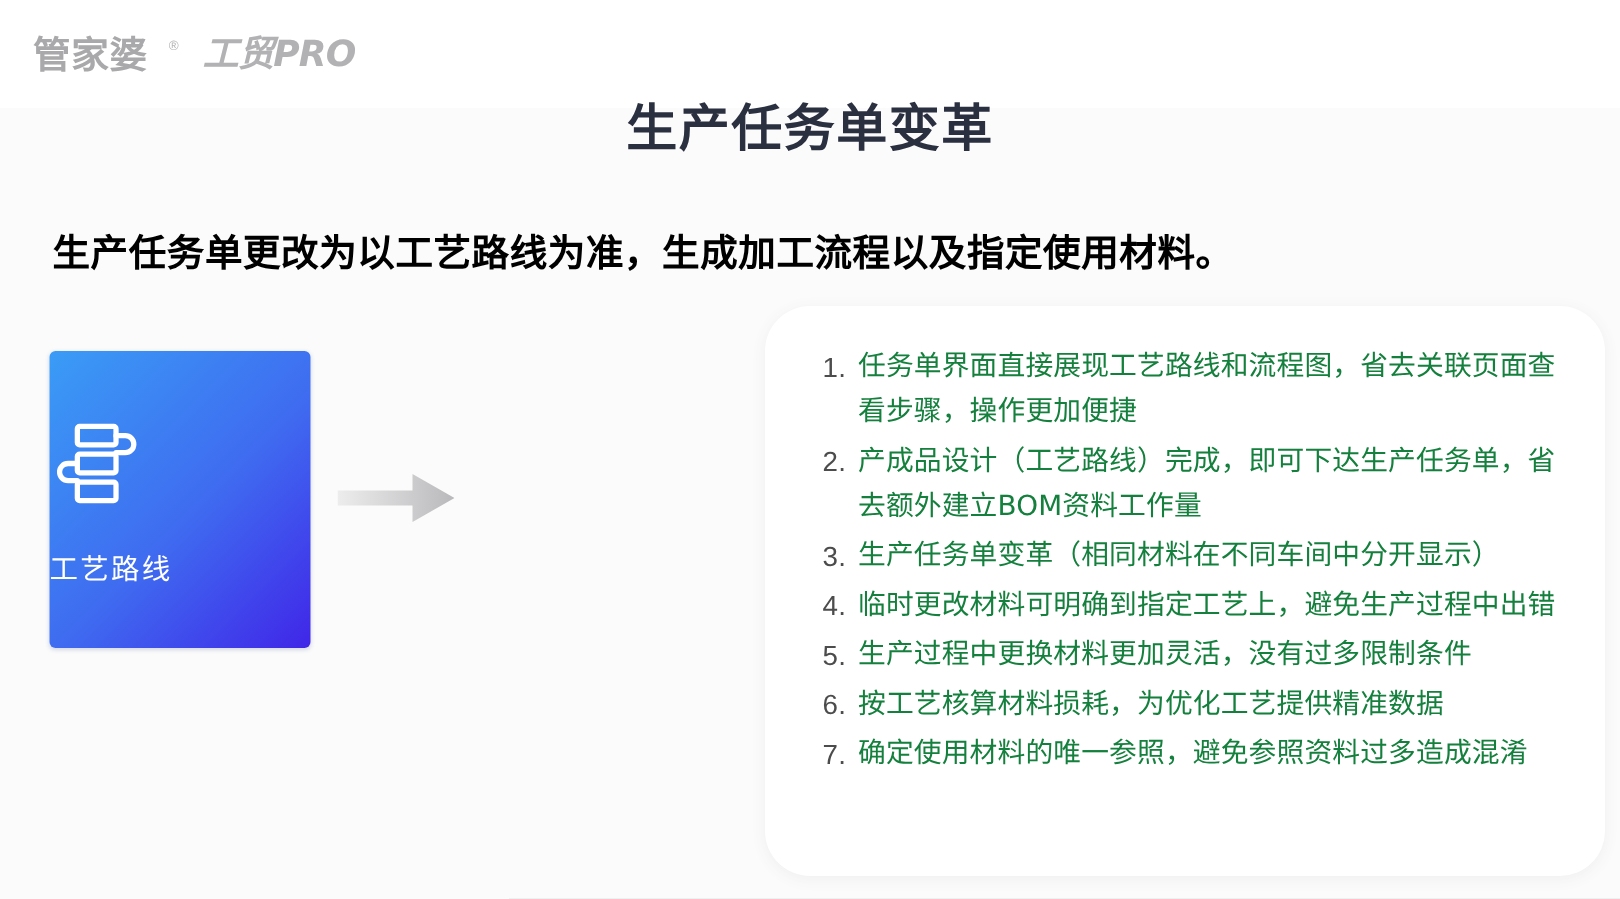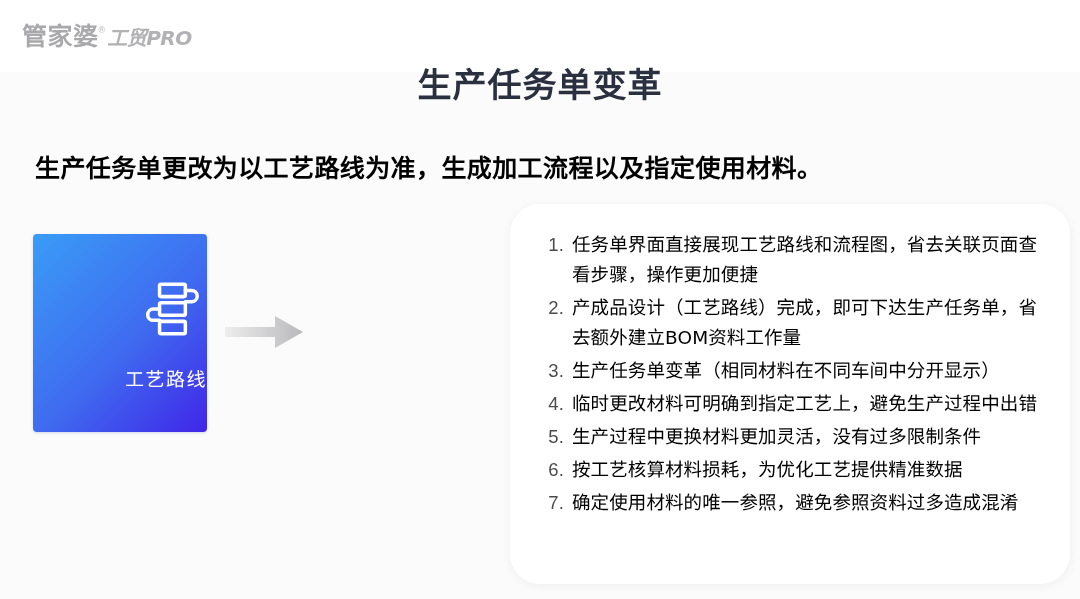--- a/index.html
+++ b/index.html
@@ -39,42 +39,42 @@
     background: #fbfbfb;
   }
 
   
   .logo {
     position: absolute;
     left: 22px;
     top: 24px;
     display: flex;
     align-items: flex-end;
-    gap: 1px;
+    gap: 15px;
     user-select: none;
   }
   .logo-cn {
     font-family: "DejaVu Sans", sans-serif;
     font-size: 25px;
     font-weight: 700;
     color: #a9a9ab;
     letter-spacing: 0.5px;
     line-height: 1;
   }
   .logo-reg {
     font-size: 9px;
     color: #b4b4b6;
     line-height: 1;
     position: relative;
     top: -14px;
     left: -1px;
   }
   .logo-pro {
     font-family: "DejaVu Sans", sans-serif;
-    font-size: 20px;
+    font-size: 24px;
     font-weight: 700;
     font-style: italic;
     color: #b2b2b4;
     line-height: 1;
     letter-spacing: -0.5px;
     position: relative;
     top: -1px;
   }
 
   
@@ -113,21 +113,21 @@
   .card {
     position: absolute;
     top: 0;
     width: 174px;
     height: 198px;
     border-radius: 4px;
     background: linear-gradient(135deg, #3a9cf6 0%, #3f6bf0 55%, #4026e8 100%);
     box-shadow: 0 1px 3px rgba(40,60,140,0.18);
     display: flex;
     flex-direction: column;
-    align-items: flex-end;
+    align-items: flex-start;
     justify-content: center;
   }
   .card-1 { left: 0; }
   .card-2 { left: 285px; }
   .card-icon {
     width: 66px;
     height: 66px;
     margin-bottom: 22px;
     display: block;
   }
@@ -163,21 +163,21 @@
     margin: 0;
     padding: 26px 22px 0 26px;
     counter-reset: item;
   }
   .panel-list li {
     position: relative;
     padding-left: 36px;
     margin-bottom: 3px;
     font-size: 18.5px;
     line-height: 1.62;
-    color: #000000;
+    color: #15803d;
     font-family: "DejaVu Sans", sans-serif;
     letter-spacing: 0.1px;
   }
   .panel-list li::before {
     counter-increment: item;
     content: counter(item) ".";
     position: absolute;
     left: 2px;
     top: 0;
     width: 26px;

